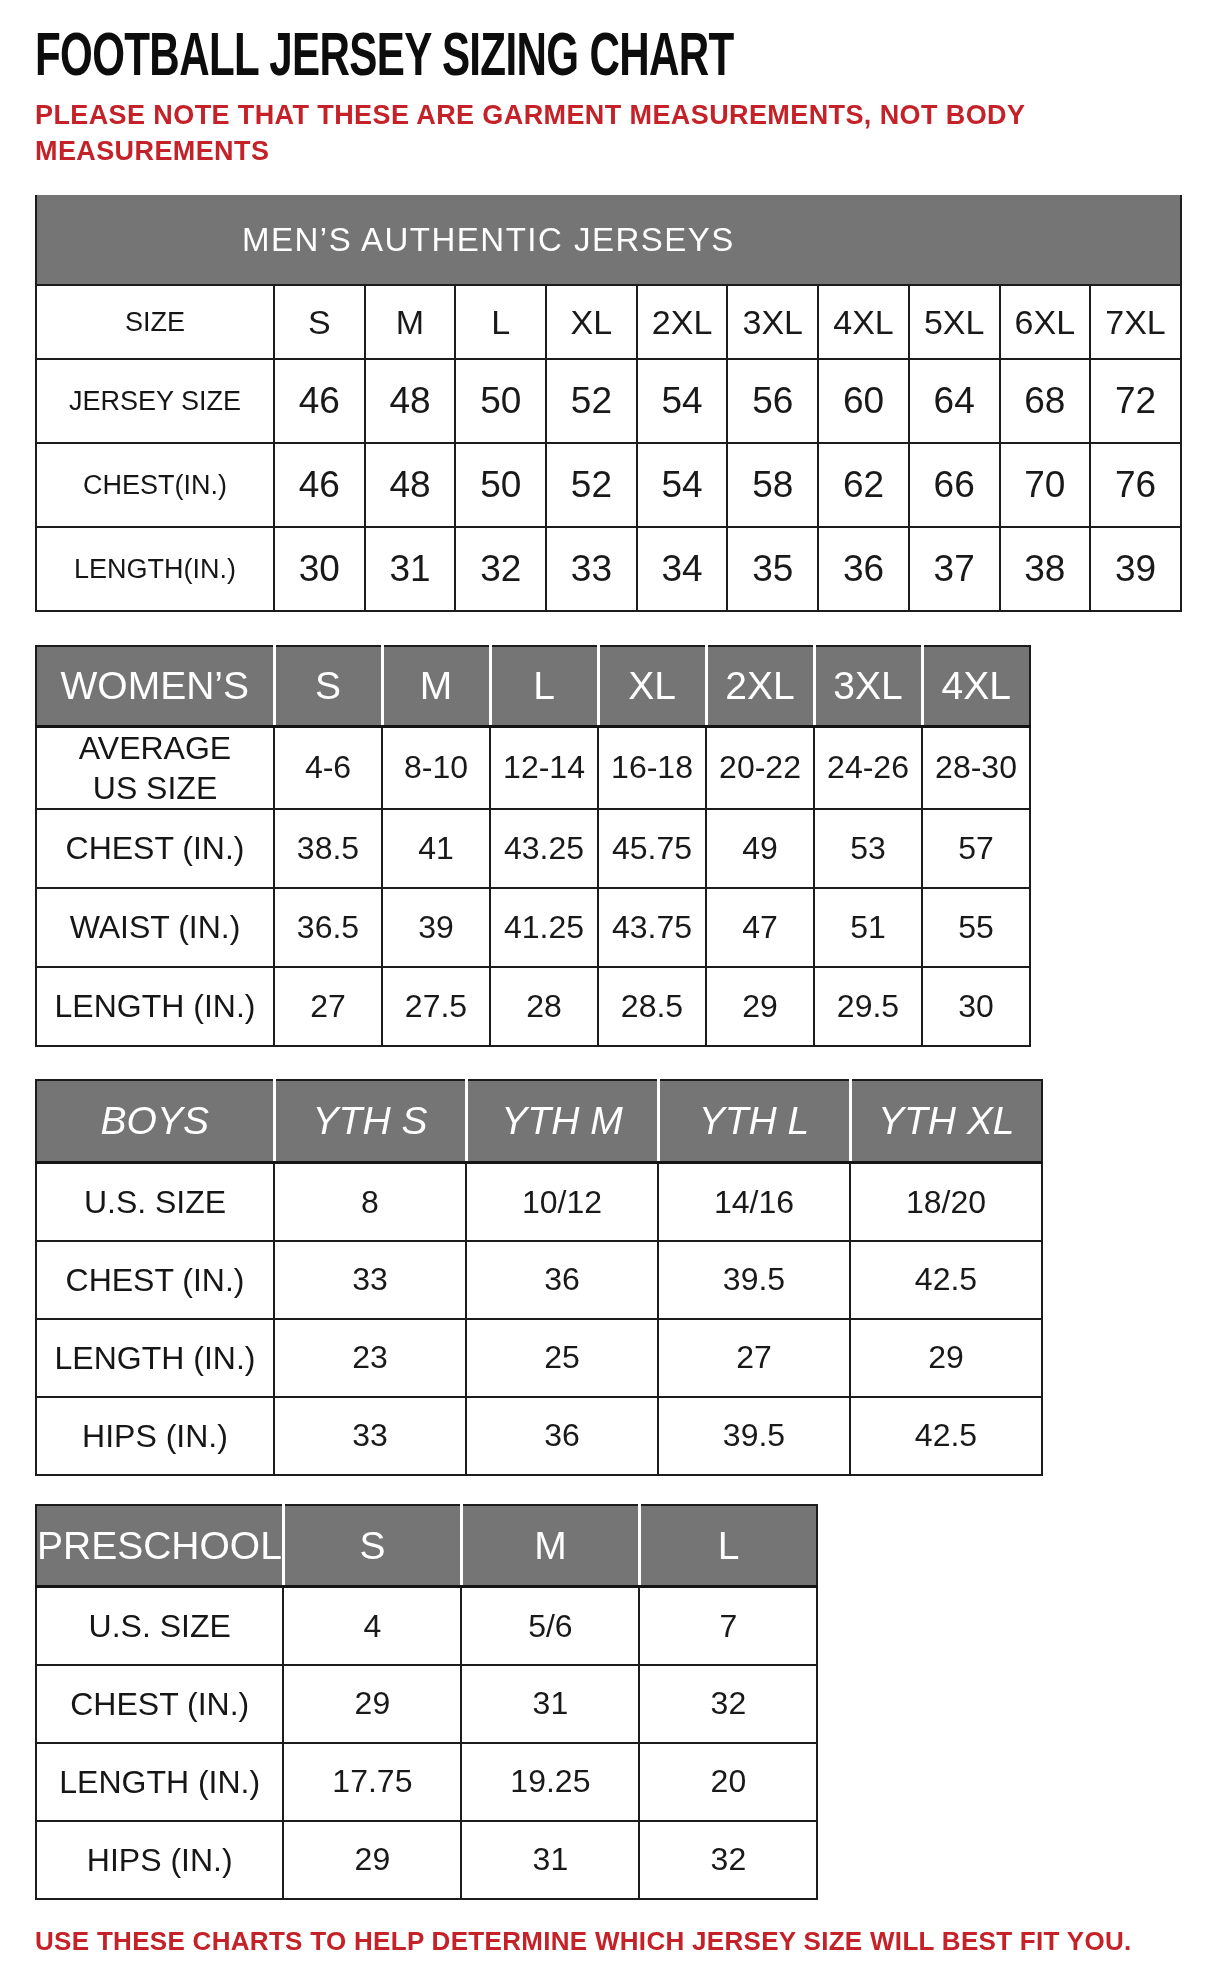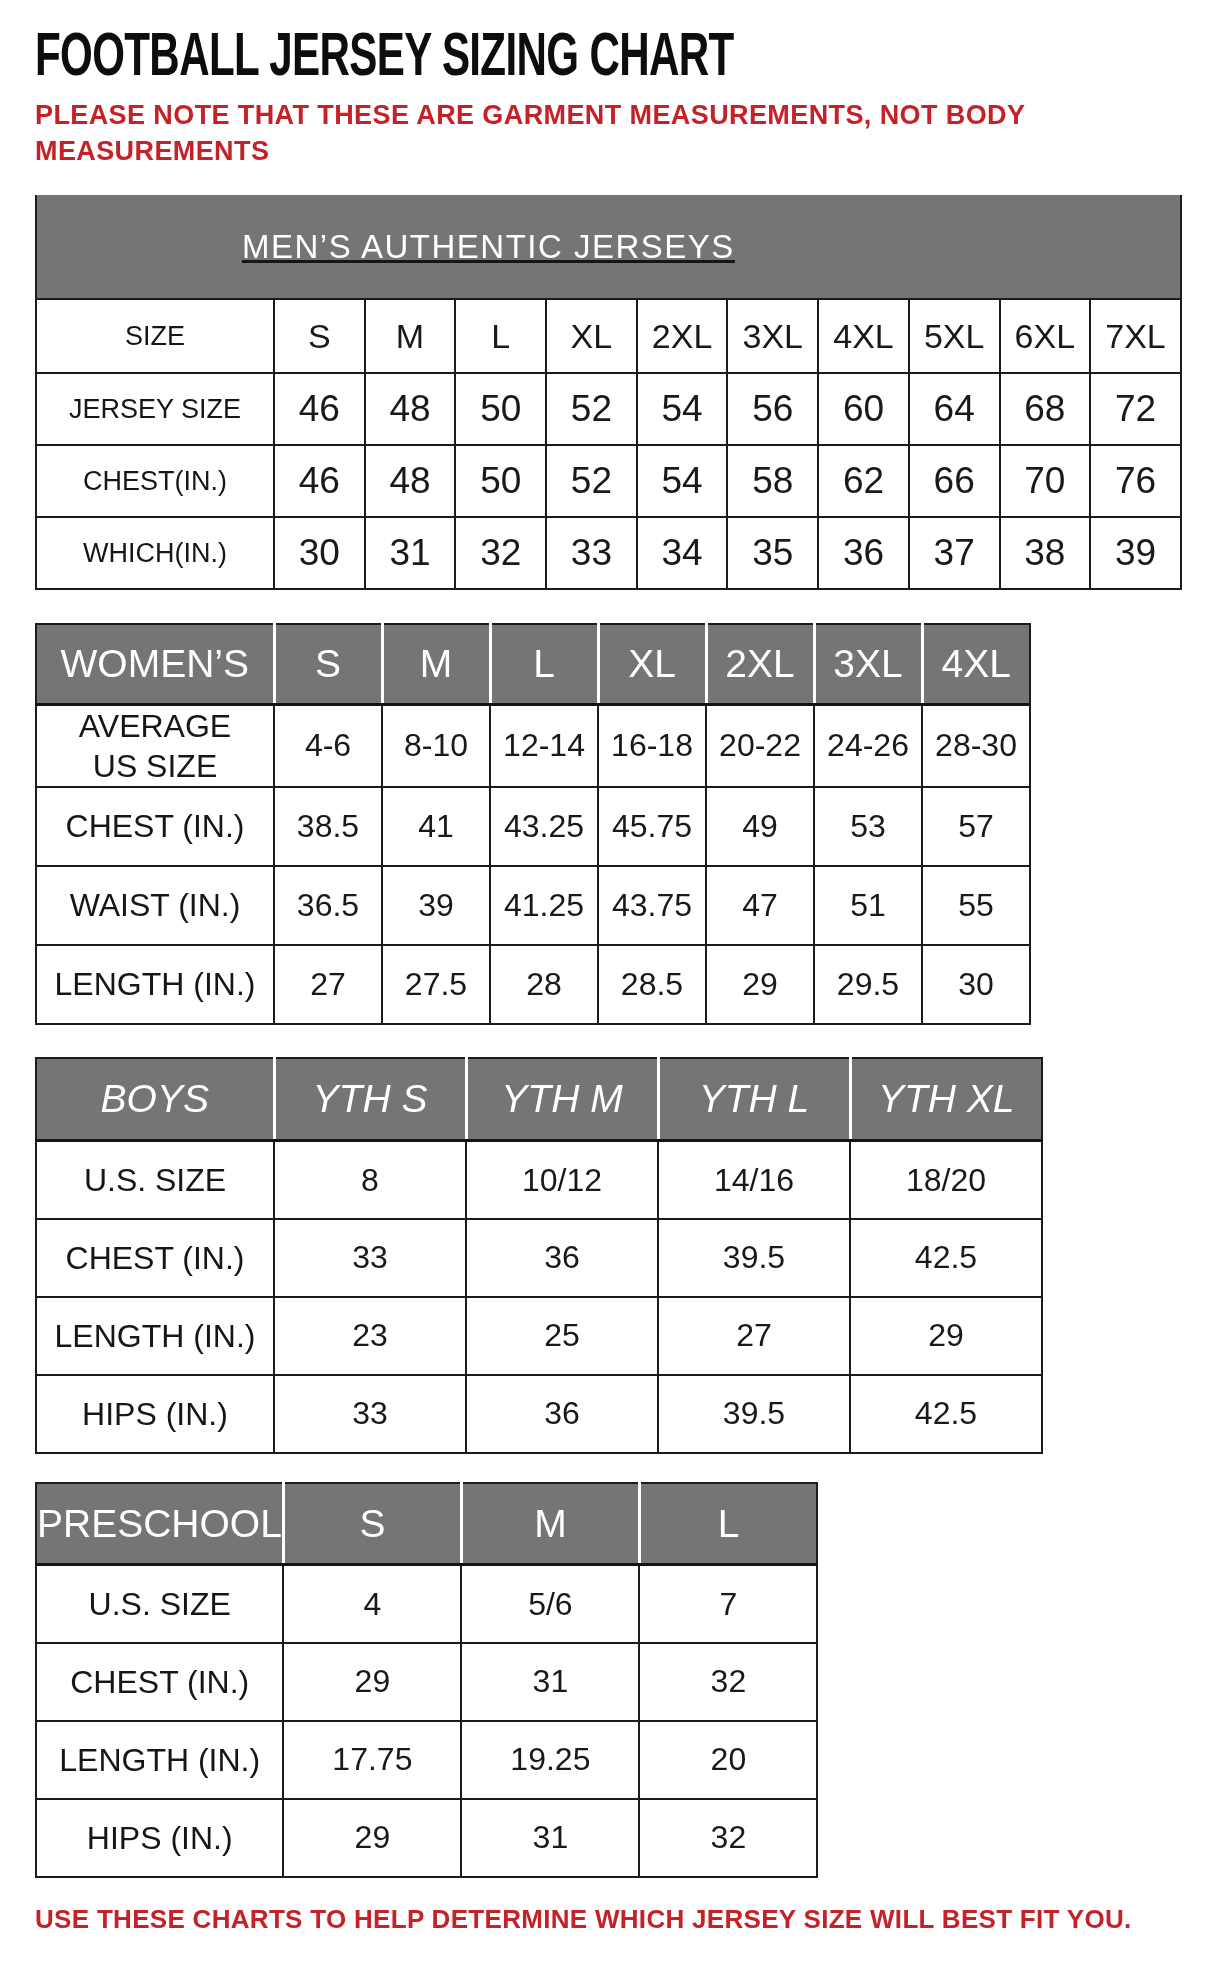--- a/index.html
+++ b/index.html
@@ -52,29 +52,29 @@
     font-size:39px;
     border-bottom:3px solid #141414;
     border-left:3px solid #ffffff;
     border-right:3px solid #ffffff;
   }
   .tbl thead th:first-child{border-left:2px solid #1c1c1c;}
   .tbl thead th:last-child{border-right:2px solid #1c1c1c;}
 
   
   .mens{margin-top:26px;}
-  .mens thead tr{height:104px;text-decoration:underline;}
+  .mens thead tr{height:90px;}
   .mens thead th{
     font-size:33px;
     letter-spacing:1.5px;
     border-left:none;border-right:none;border-top:none;
     border-bottom:2px solid #1c1c1c;
     padding-right:240px;
   }
-  .mens tbody tr{height:72px;}
+  .mens tbody tr{height:84px;}
   .mens tbody tr:first-child{height:74px;}
   .mens tbody td{font-size:37px;}
   .mens tbody tr:first-child td{font-size:34px;}
 
   
   .womens{margin-top:33px;}
   .womens thead tr{height:80px;}
   .womens tbody tr{height:79px;}
 
   
@@ -168,21 +168,21 @@
           <td>50</td>
           <td>52</td>
           <td>54</td>
           <td>58</td>
           <td>62</td>
           <td>66</td>
           <td>70</td>
           <td>76</td>
         </tr>
         <tr>
-          <td class="lbl">WHICH(IN.)</td>
+          <td class="lbl">LENGTH(IN.)</td>
           <td>30</td>
           <td>31</td>
           <td>32</td>
           <td>33</td>
           <td>34</td>
           <td>35</td>
           <td>36</td>
           <td>37</td>
           <td>38</td>
           <td>39</td>

